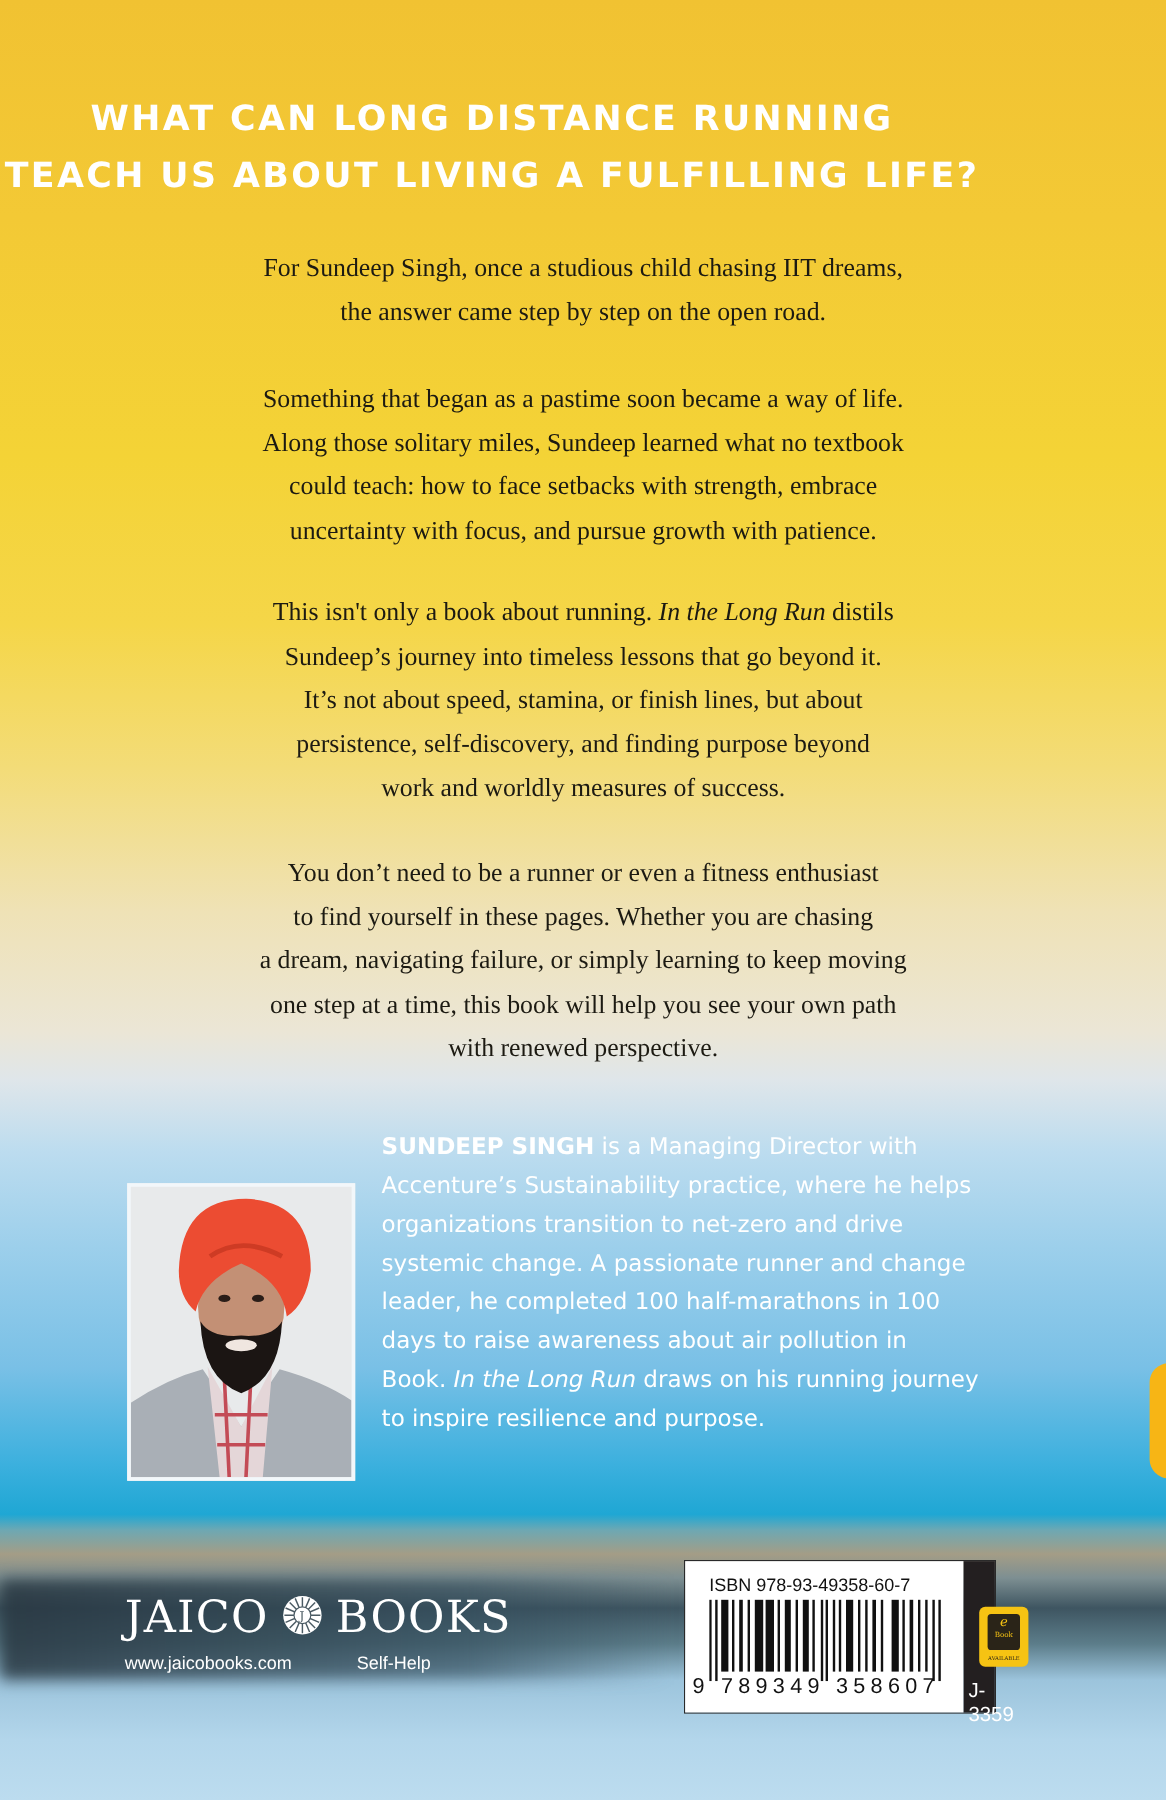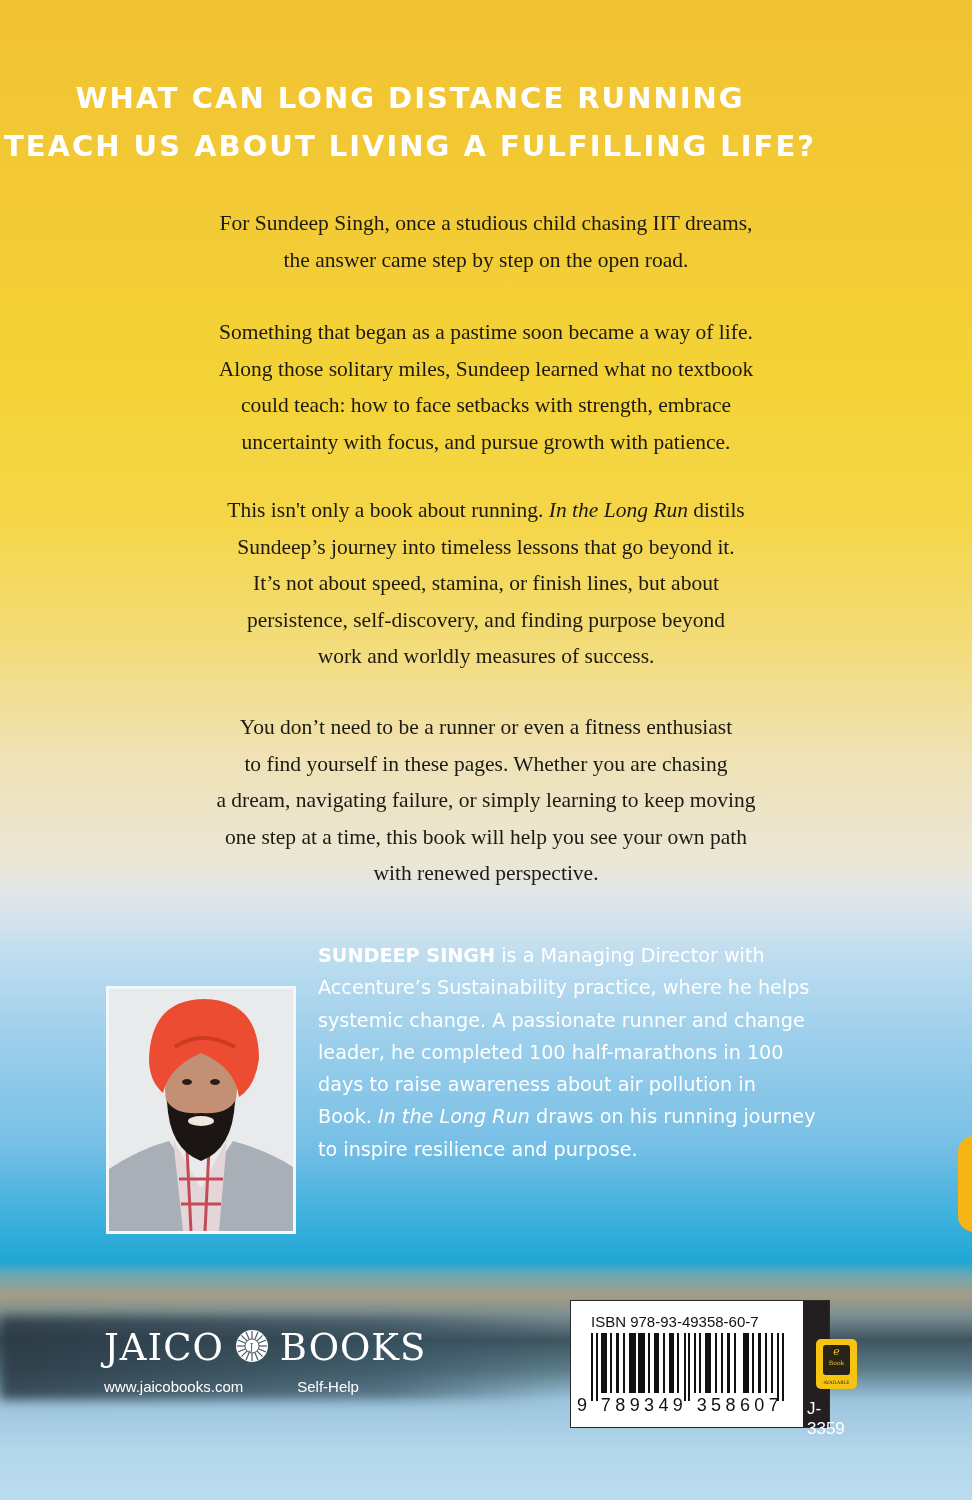--- a/index.html
+++ b/index.html
@@ -120,20 +120,21 @@
       <ellipse cx="78" cy="93" rx="5" ry="3" fill="#2a1d18"></ellipse>
       <ellipse cx="106" cy="93" rx="5" ry="3" fill="#2a1d18"></ellipse>
       <path d="M40 70 Q42 10 96 10 Q150 12 150 70 Q146 98 130 108 Q126 78 92 64 Q60 78 54 104 Q40 92 40 70 Z" fill="#ec4c32"></path>
       <path d="M66 58 Q92 40 126 58" stroke="#ce3b24" stroke-width="4" fill="none"></path>
     </svg>
   </div>
 
   <div class="bio">
     <div><b>SUNDEEP SINGH</b><span> is a Managing Director with</span></div>
     <div>Accenture’s Sustainability practice, where he helps</div>
+    <div>organizations transition to net-zero and drive</div>
     <div>systemic change. A passionate runner and change</div>
     <div>leader, he completed 100 half-marathons in 100</div>
     <div>days to raise awareness about air pollution in</div>
     <div><span>Book. </span><em>In the Long Run</em><span> draws on his running journey</span></div>
     <div>to inspire resilience and purpose.</div>
   </div>
 
   <div class="side-tab"></div>
 
   <div class="publisher">

